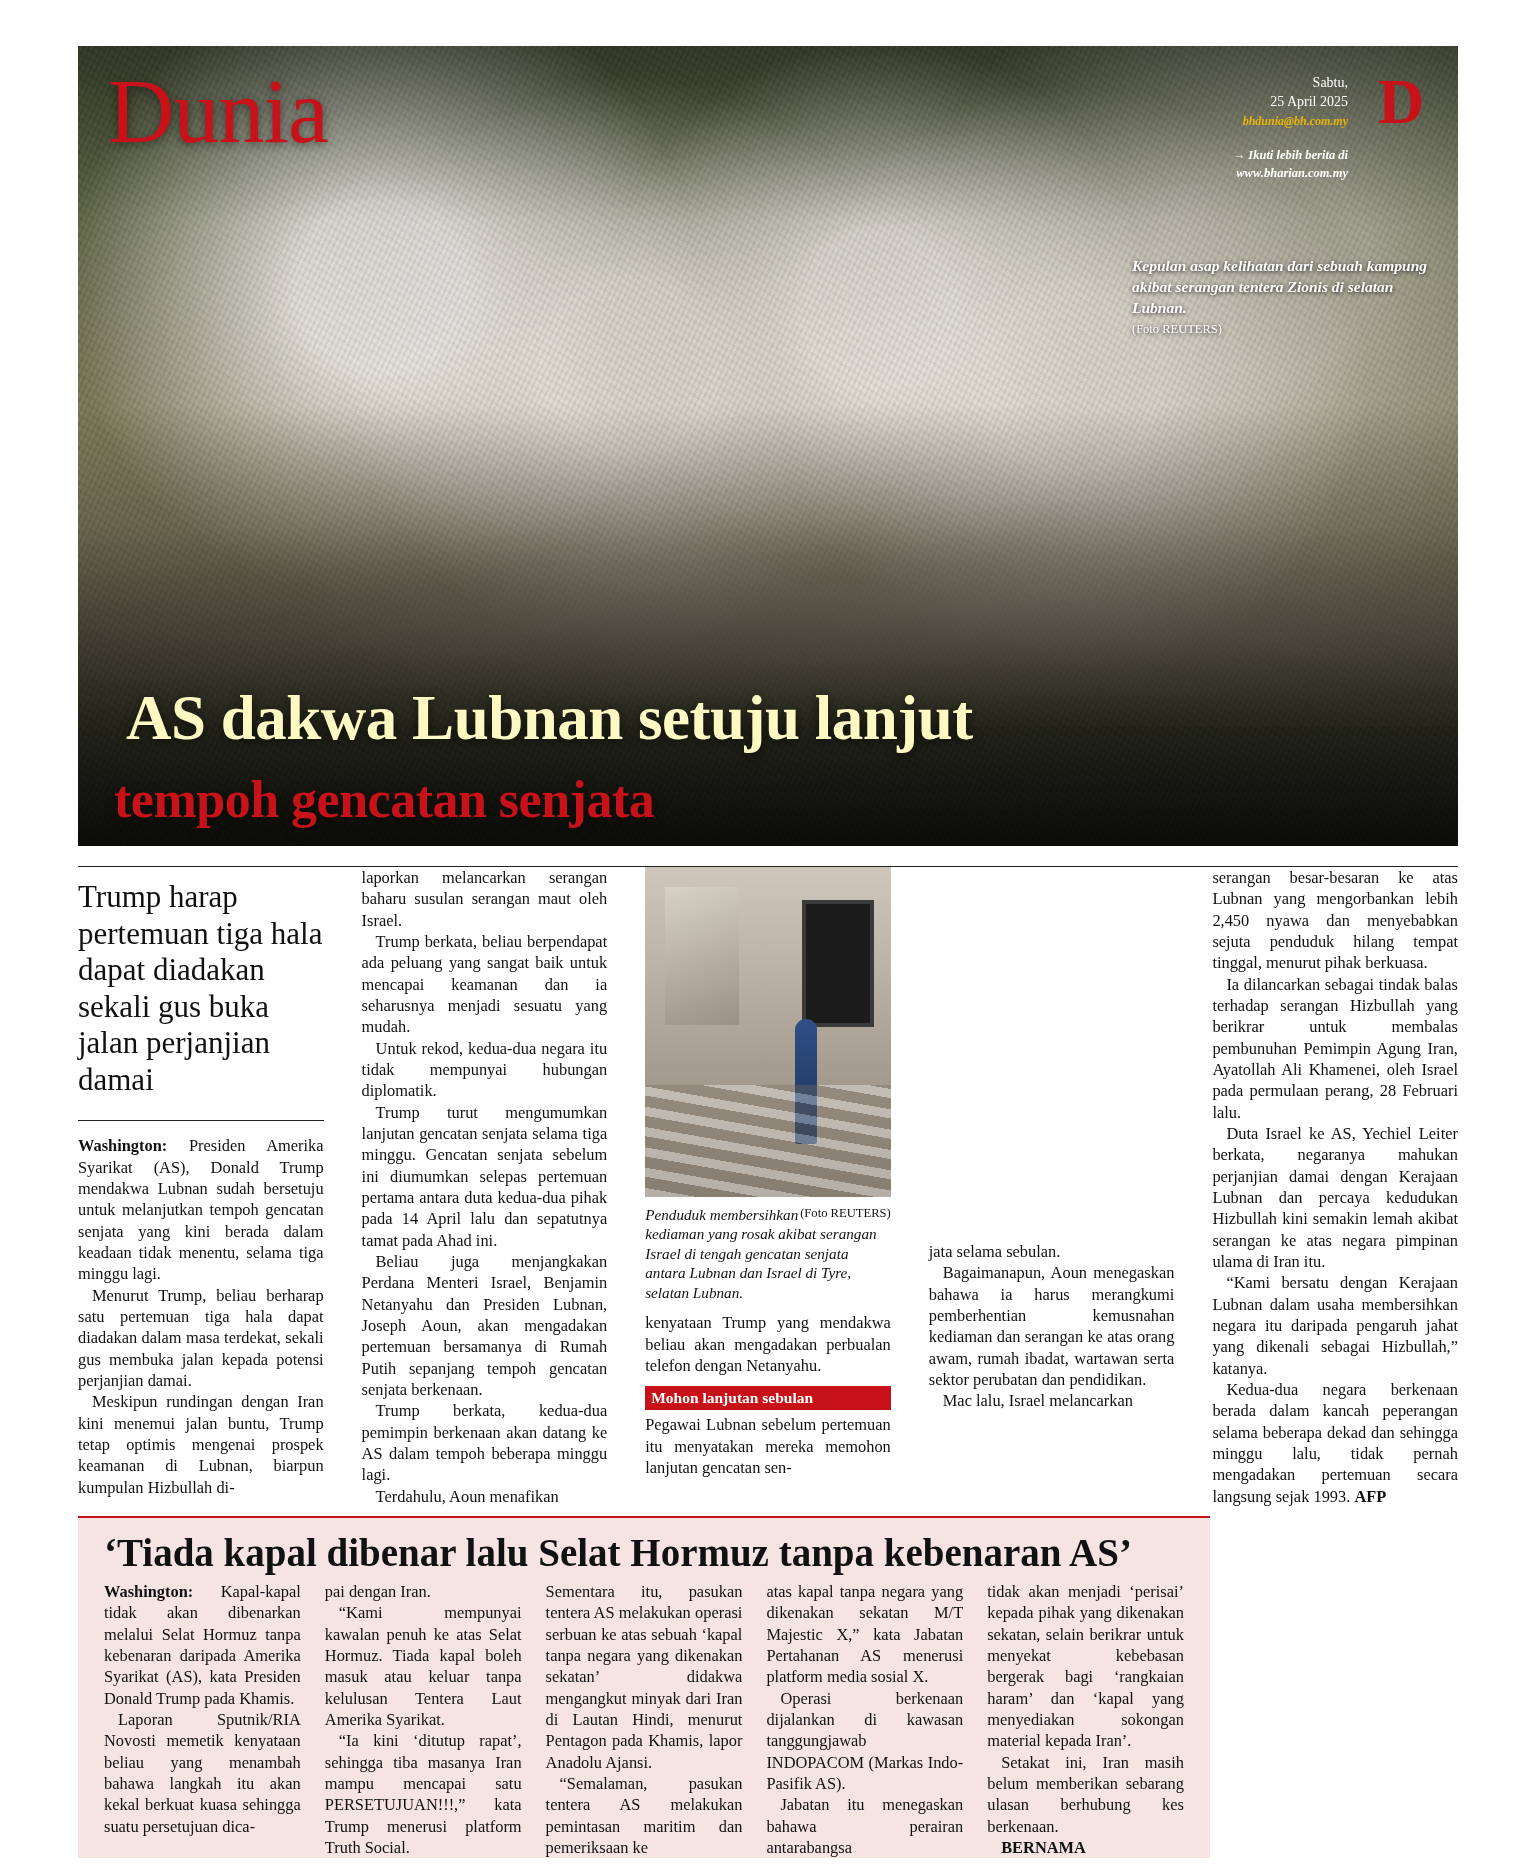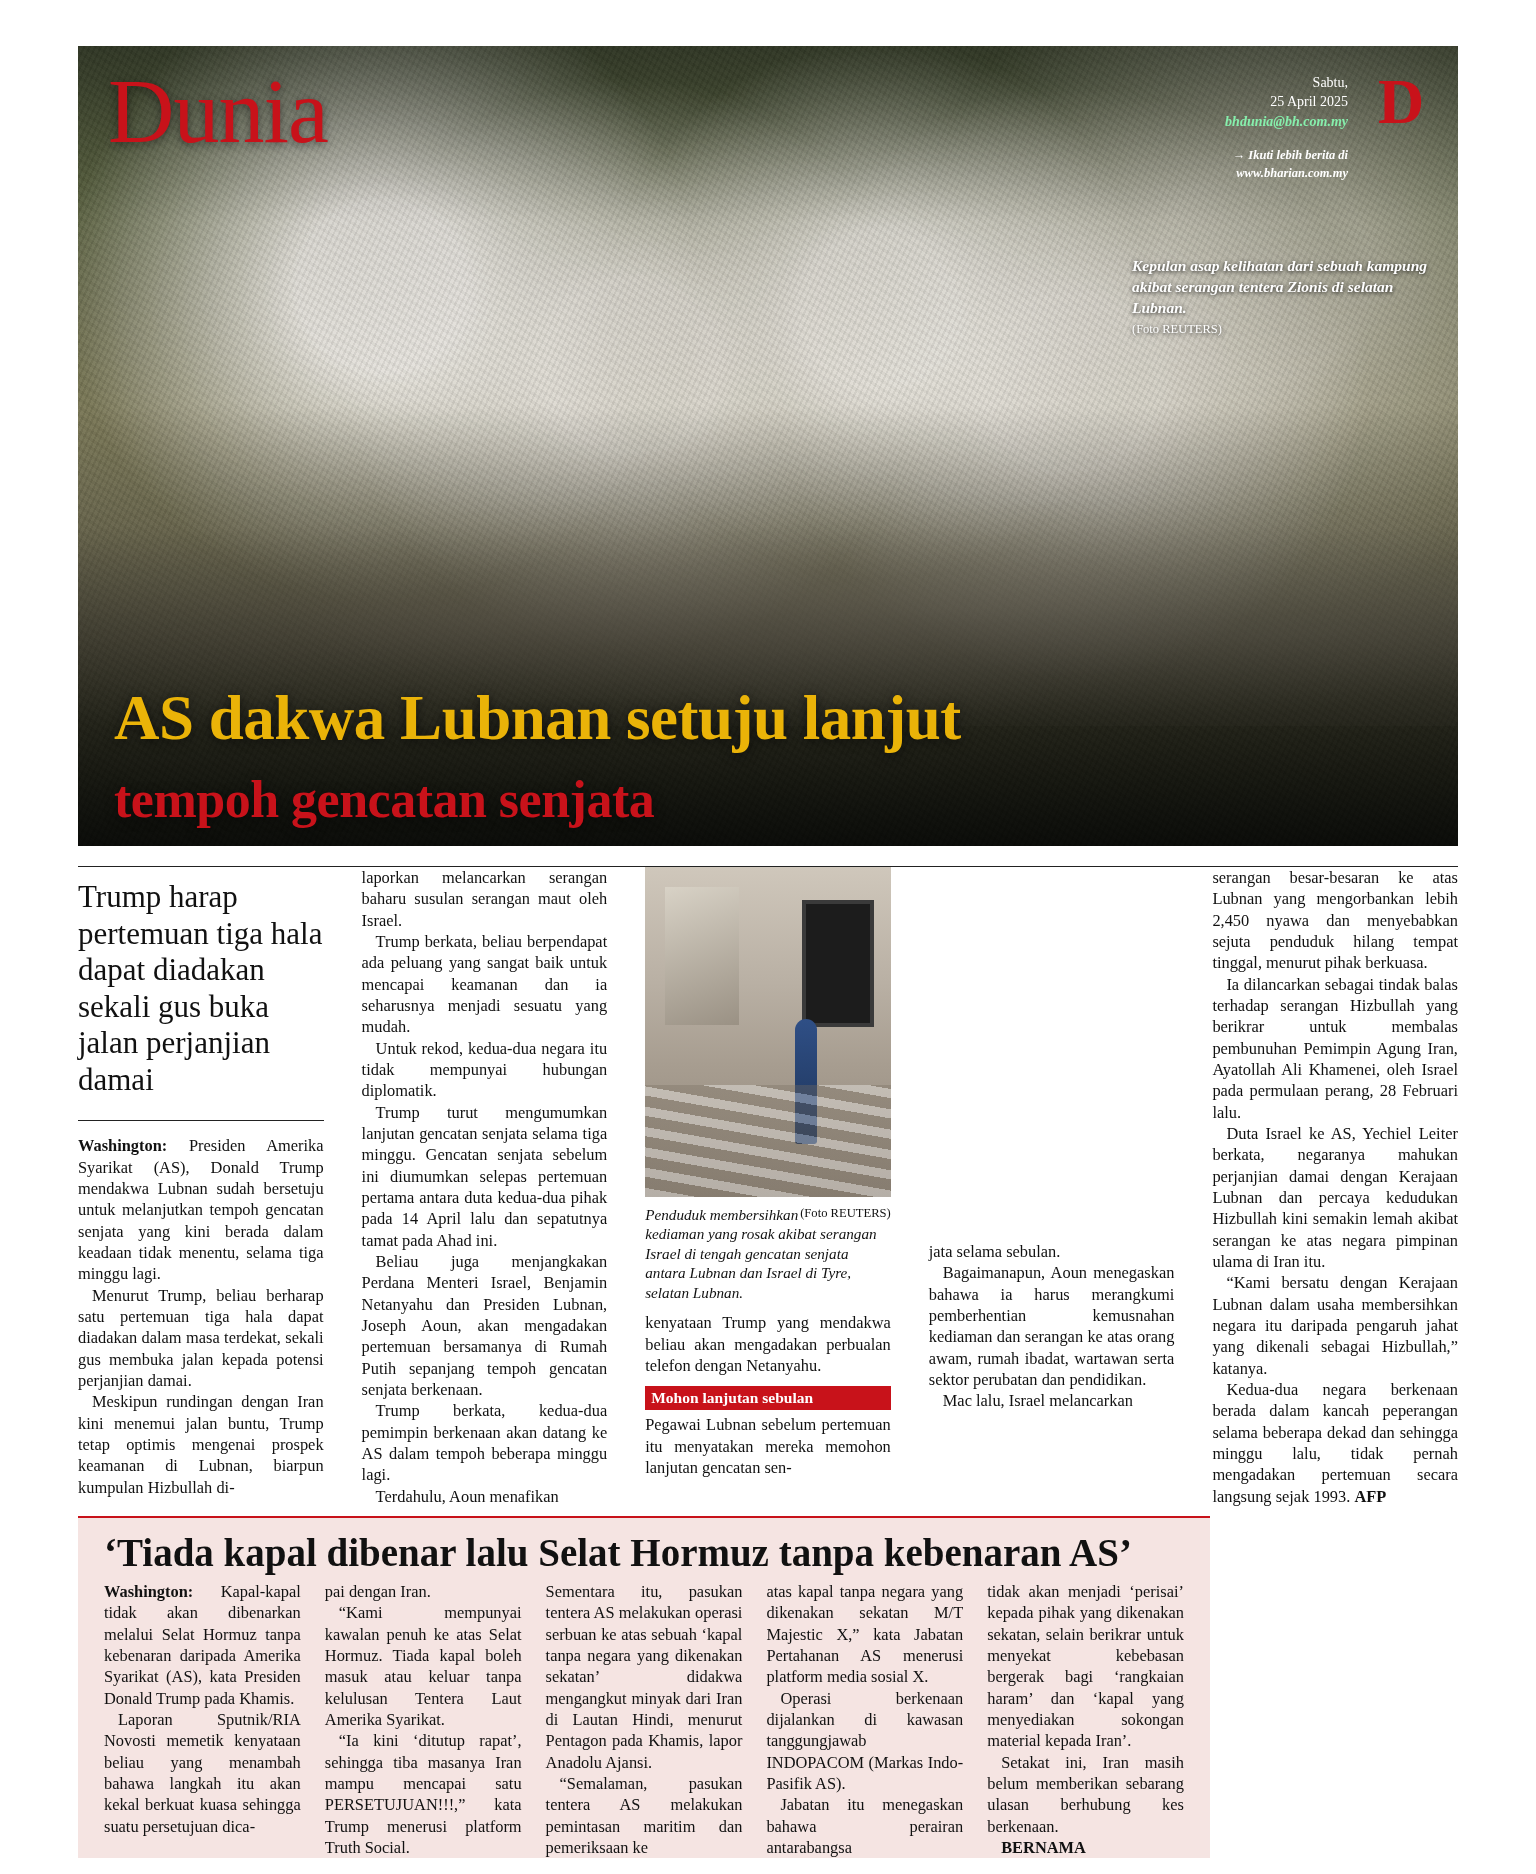--- a/index.html
+++ b/index.html
@@ -28,28 +28,28 @@
       radial-gradient(ellipse at 30% 60%, rgba(160,150,130,.55), rgba(0,0,0,0) 55%),
       radial-gradient(ellipse at 65% 55%, rgba(175,168,148,.5), rgba(0,0,0,0) 55%),
       radial-gradient(ellipse at 88% 65%, rgba(150,143,125,.45), rgba(0,0,0,0) 58%);}
   .hero-shade{position:absolute;inset:0;background:linear-gradient(180deg, rgba(0,0,0,.38) 0%, rgba(0,0,0,.05) 22%, rgba(0,0,0,0) 45%, rgba(0,0,0,.45) 72%, rgba(0,0,0,.82) 100%);}
 
   .masthead{position:absolute;left:30px;top:22px;color:#c8121a;font-size:92px;line-height:.95;font-weight:normal;
     font-family:"Liberation Serif", serif;letter-spacing:-1px;text-shadow:0 2px 10px rgba(0,0,0,.45);}
   .dateblock{position:absolute;right:110px;top:28px;text-align:right;color:#fff;font-size:14px;line-height:1.35;}
   .dateblock .d1{display:block;}
   .dateblock .d2{display:block;}
-  .email{position:absolute;right:110px;top:68px;color:#86efac;font-style:italic;font-weight:bold;font-size:14px;}
+  .email{position:absolute;right:110px;top:68px;color:#eab308;font-style:italic;font-weight:bold;font-size:12px;}
   .follow{position:absolute;right:110px;top:100px;color:#fff;font-style:italic;font-weight:bold;font-size:12.5px;line-height:1.45;text-align:right;}
   .dletter{position:absolute;right:26px;top:26px;width:62px;height:62px;color:#c8121a;font-size:64px;font-weight:bold;line-height:60px;text-align:center;}
 
   .photo-caption{position:absolute;right:26px;top:210px;width:300px;text-align:left;color:#fff;font-style:italic;font-weight:bold;font-size:15.5px;line-height:1.35;text-shadow:0 1px 4px rgba(0,0,0,.8);}
   .photo-caption .credit{display:block;font-style:normal;font-weight:normal;font-size:12.5px;margin-top:2px;}
 
-  .headline{position:absolute;left:36px;bottom:96px;width:1300px;color:#eab308;font-size:63px;line-height:1.02;font-weight:bold;letter-spacing:-.5px;text-shadow:0 2px 12px rgba(0,0,0,.6);}
+  .headline{position:absolute;left:48px;bottom:96px;width:1300px;color:#fef9c3;font-size:63px;line-height:1.02;font-weight:bold;letter-spacing:-.5px;text-shadow:0 2px 12px rgba(0,0,0,.6);}
   .headline2{position:absolute;left:36px;bottom:20px;width:1300px;color:#c8121a;font-size:52px;line-height:1.02;font-weight:bold;letter-spacing:-.5px;text-shadow:0 2px 12px rgba(0,0,0,.55);}
 
   
   .art1{position:absolute;left:78px;top:866px;width:1380px;}
   .rule-top{border-top:1px solid #222;}
   .cols{display:flex;gap:38px;}
   .col{width:318px;}
   .kicker{font-size:31px;line-height:1.18;margin-top:12px;}
   .kicker-rule{border-bottom:1px solid #222;margin-top:22px;margin-bottom:14px;}
   p.body{font-size:16.4px;line-height:1.30;text-align:justify;margin:0;text-indent:14px;hyphens:auto;}

